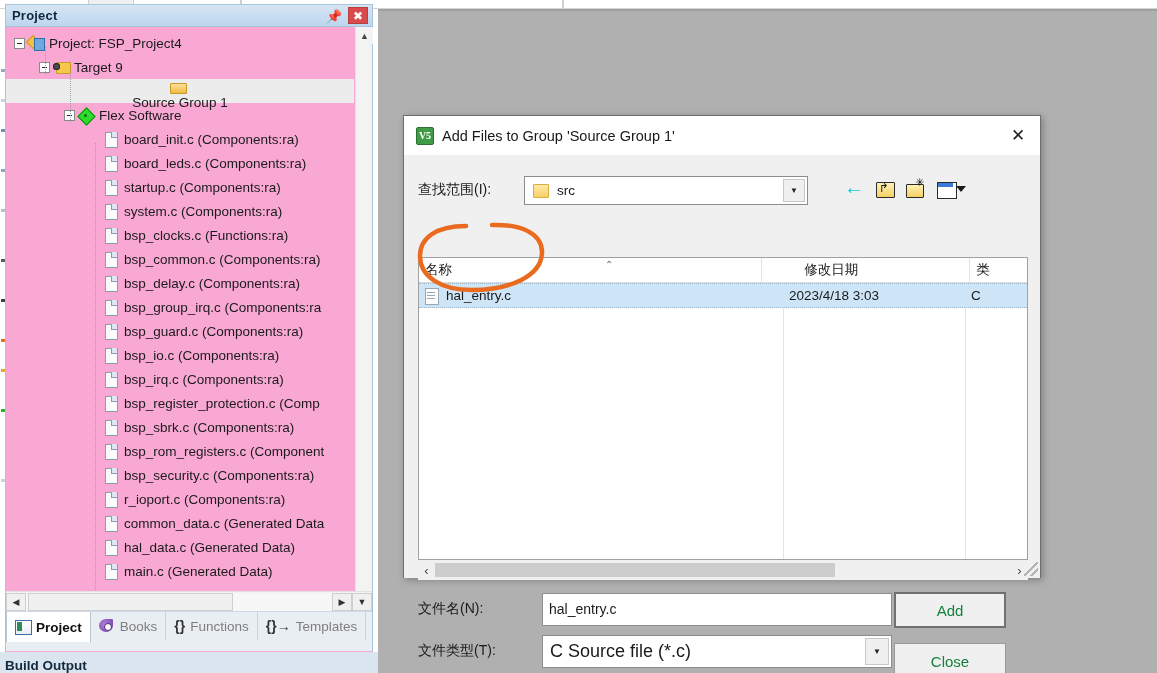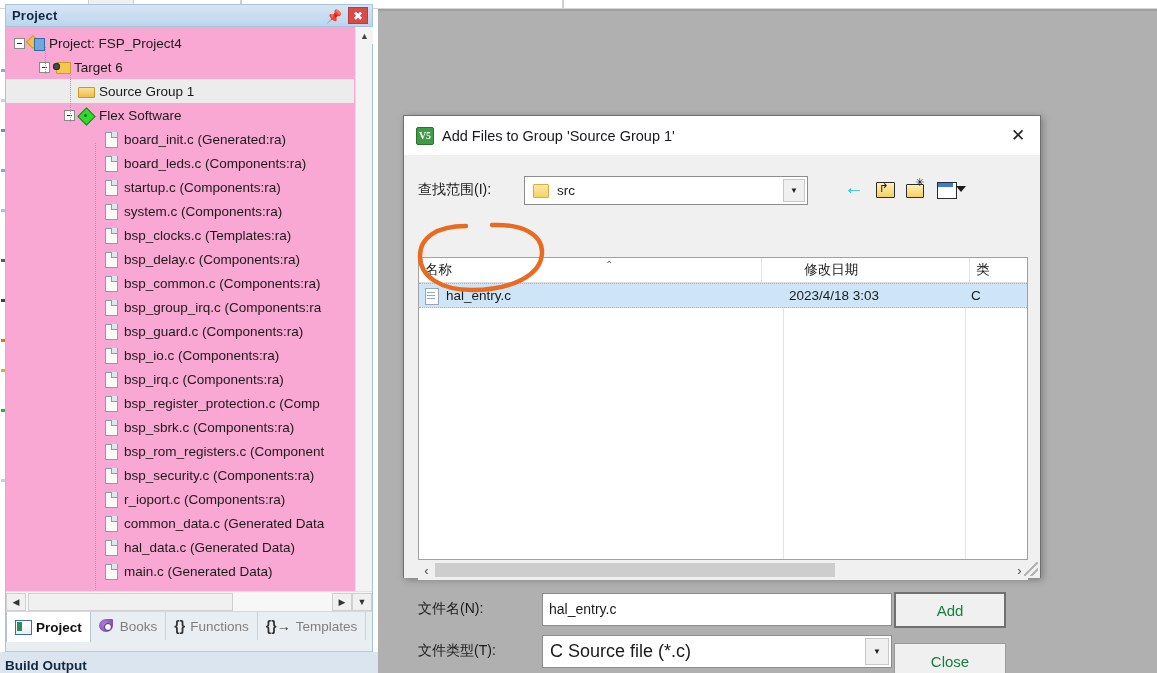--- a/index.html
+++ b/index.html
@@ -76,21 +76,21 @@
   }
   .tree {
     position: absolute; left: 0; top: 0; width: 348px; height: 584px;
     overflow: hidden;
     padding-top: 4px;
   }
   .trow {
     position: relative; height: 24px; display: flex; align-items: center;
     white-space: nowrap; font-size: 13.5px; color: #1a1a1a;
   }
-  .trow.sel { background: #ececec; }
+  .trow.sel { background: #ececec; flex-direction: column; }
   .twist {
     width: 11px; height: 11px; border: 1px solid #8a8a8a; background: #ffffff;
     position: relative; flex: 0 0 auto;
     margin-right: 3px;
   }
   .twist:before {
     content: ""; position: absolute; left: 2px; top: 4px; width: 5px; height: 1px;
     background: #2a2a2a;
   }
   .tspacer { flex: 0 0 auto; }
@@ -451,39 +451,39 @@
           <div class="trow">
             <span class="tspacer" style="width: 8px;"></span>
             <span class="twist"></span>
             <span class="ticon ic-proj"></span>
             <span class="tlabel">Project: FSP_Project4</span>
           </div>
           <div class="trow">
             <span class="tspacer" style="width: 33px;"></span>
             <span class="twist"></span>
             <span class="ticon ic-target"></span>
-            <span class="tlabel">Target 6</span>
+            <span class="tlabel">Target 9</span>
           </div>
           <div class="trow sel">
             <span class="tspacer" style="width: 58px;"></span>
             <span class="tspacer" style="width: 14px;"></span>
             <span class="ticon ic-folder"></span>
             <span class="tlabel">Source Group 1</span>
           </div>
           <div class="trow">
             <span class="tspacer" style="width: 58px;"></span>
             <span class="twist"></span>
             <span class="ticon ic-flex"></span>
             <span class="tlabel">Flex Software</span>
           </div>
           <div class="trow">
             <span class="tspacer" style="width: 83px;"></span>
             <span class="tspacer" style="width: 14px;"></span>
             <span class="ticon ic-file"></span>
-            <span class="tlabel">board_init.c (Generated:ra)</span>
+            <span class="tlabel">board_init.c (Components:ra)</span>
           </div>
           <div class="trow">
             <span class="tspacer" style="width: 83px;"></span>
             <span class="tspacer" style="width: 14px;"></span>
             <span class="ticon ic-file"></span>
             <span class="tlabel">board_leds.c (Components:ra)</span>
           </div>
           <div class="trow">
             <span class="tspacer" style="width: 83px;"></span>
             <span class="tspacer" style="width: 14px;"></span>
@@ -493,33 +493,33 @@
           <div class="trow">
             <span class="tspacer" style="width: 83px;"></span>
             <span class="tspacer" style="width: 14px;"></span>
             <span class="ticon ic-file"></span>
             <span class="tlabel">system.c (Components:ra)</span>
           </div>
           <div class="trow">
             <span class="tspacer" style="width: 83px;"></span>
             <span class="tspacer" style="width: 14px;"></span>
             <span class="ticon ic-file"></span>
-            <span class="tlabel">bsp_clocks.c (Templates:ra)</span>
+            <span class="tlabel">bsp_clocks.c (Functions:ra)</span>
+          </div>
+          <div class="trow">
+            <span class="tspacer" style="width: 83px;"></span>
+            <span class="tspacer" style="width: 14px;"></span>
+            <span class="ticon ic-file"></span>
+            <span class="tlabel">bsp_common.c (Components:ra)</span>
           </div>
           <div class="trow">
             <span class="tspacer" style="width: 83px;"></span>
             <span class="tspacer" style="width: 14px;"></span>
             <span class="ticon ic-file"></span>
             <span class="tlabel">bsp_delay.c (Components:ra)</span>
-          </div>
-          <div class="trow">
-            <span class="tspacer" style="width: 83px;"></span>
-            <span class="tspacer" style="width: 14px;"></span>
-            <span class="ticon ic-file"></span>
-            <span class="tlabel">bsp_common.c (Components:ra)</span>
           </div>
           <div class="trow">
             <span class="tspacer" style="width: 83px;"></span>
             <span class="tspacer" style="width: 14px;"></span>
             <span class="ticon ic-file"></span>
             <span class="tlabel">bsp_group_irq.c (Components:ra</span>
           </div>
           <div class="trow">
             <span class="tspacer" style="width: 83px;"></span>
             <span class="tspacer" style="width: 14px;"></span>

